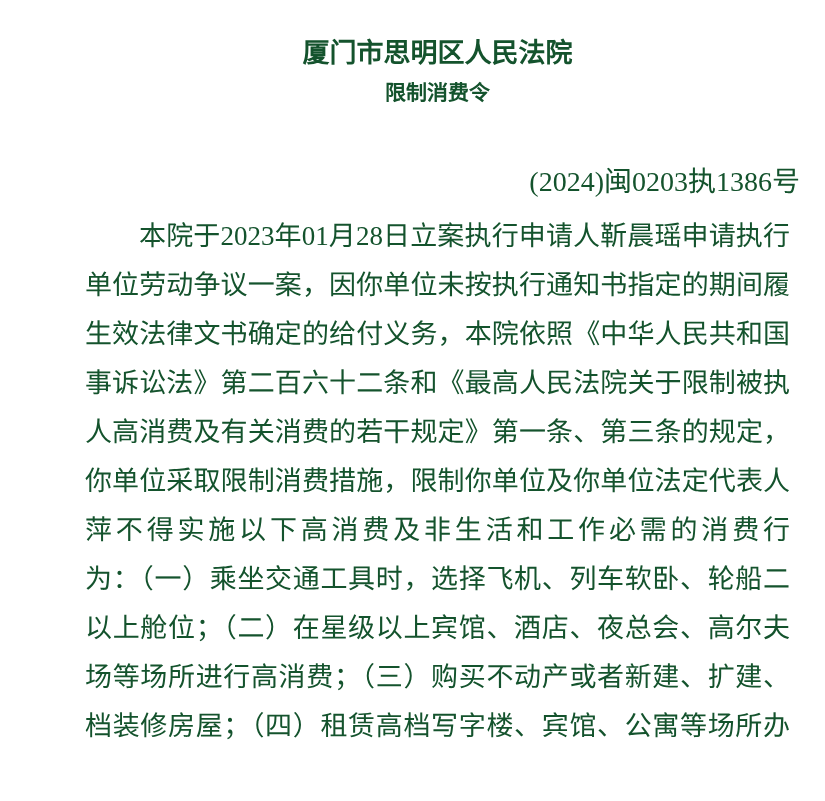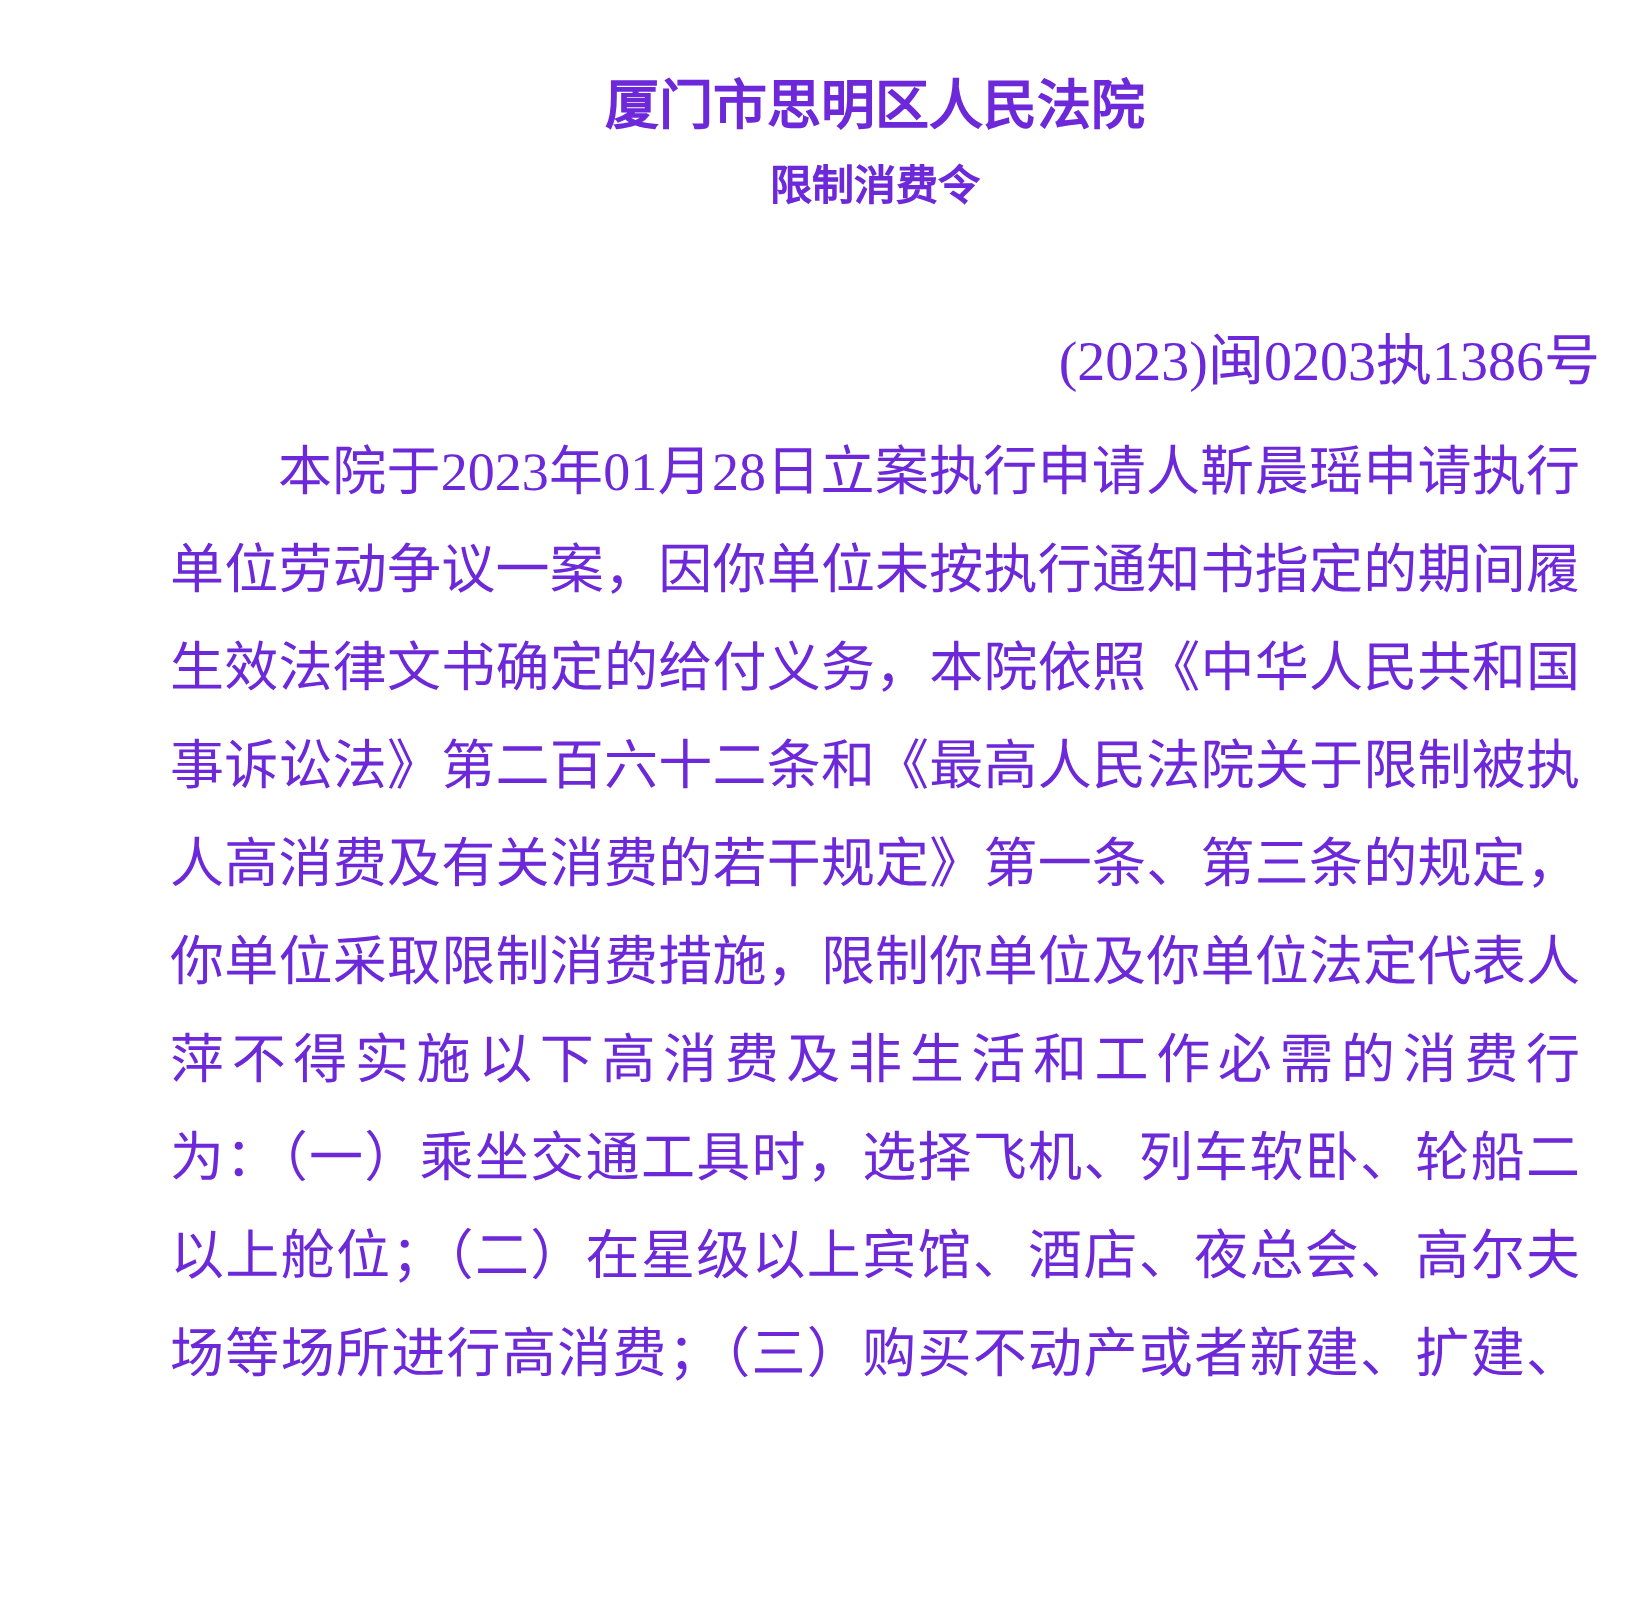--- a/index.html
+++ b/index.html
@@ -6,21 +6,21 @@
     margin: 0;
     padding: 0;
     background: #ffffff;
   }
   .page {
     position: relative;
     width: 825px;
     height: 801px;
     background: #ffffff;
     overflow: hidden;
-    color: #6d28d9;
+    color: #14532d;
     font-family: "Liberation Serif", "DejaVu Serif", serif;
     box-sizing: border-box;
   }
   .content {
     box-sizing: border-box;
     margin-left: 85px;
     width: 705px;
     padding-top: 33px;
   }
   .court-name {
@@ -68,30 +68,31 @@
 </head>
 <body>
 
 <div class="page">
   <div class="content">
 
     <div class="court-name">厦门市思明区人民法院</div>
 
     <div class="doc-title">限制消费令</div>
 
-    <div class="case-number">(2023)闽0203执1386号</div>
+    <div class="case-number">(2024)闽0203执1386号</div>
 
 
     <div class="body-text">
       <div class="body-line indent">本院于2023年01月28日立案执行申请人靳晨瑶申请执行你</div>
       <div class="body-line">单位劳动争议一案，因你单位未按执行通知书指定的期间履行</div>
       <div class="body-line">生效法律文书确定的给付义务，本院依照《中华人民共和国民</div>
       <div class="body-line">事诉讼法》第二百六十二条和《最高人民法院关于限制被执行</div>
       <div class="body-line">人高消费及有关消费的若干规定》第一条、第三条的规定，对</div>
       <div class="body-line">你单位采取限制消费措施，限制你单位及你单位法定代表人陈</div>
       <div class="body-line">萍不得实施以下高消费及非生活和工作必需的消费行</div>
       <div class="body-line">为：（一）乘坐交通工具时，选择飞机、列车软卧、轮船二等</div>
       <div class="body-line">以上舱位；（二）在星级以上宾馆、酒店、夜总会、高尔夫球</div>
       <div class="body-line">场等场所进行高消费；（三）购买不动产或者新建、扩建、高</div>
+      <div class="body-line">档装修房屋；（四）租赁高档写字楼、宾馆、公寓等场所办</div>
     </div>
 
   </div>
 </div>
 
 </body></html>

